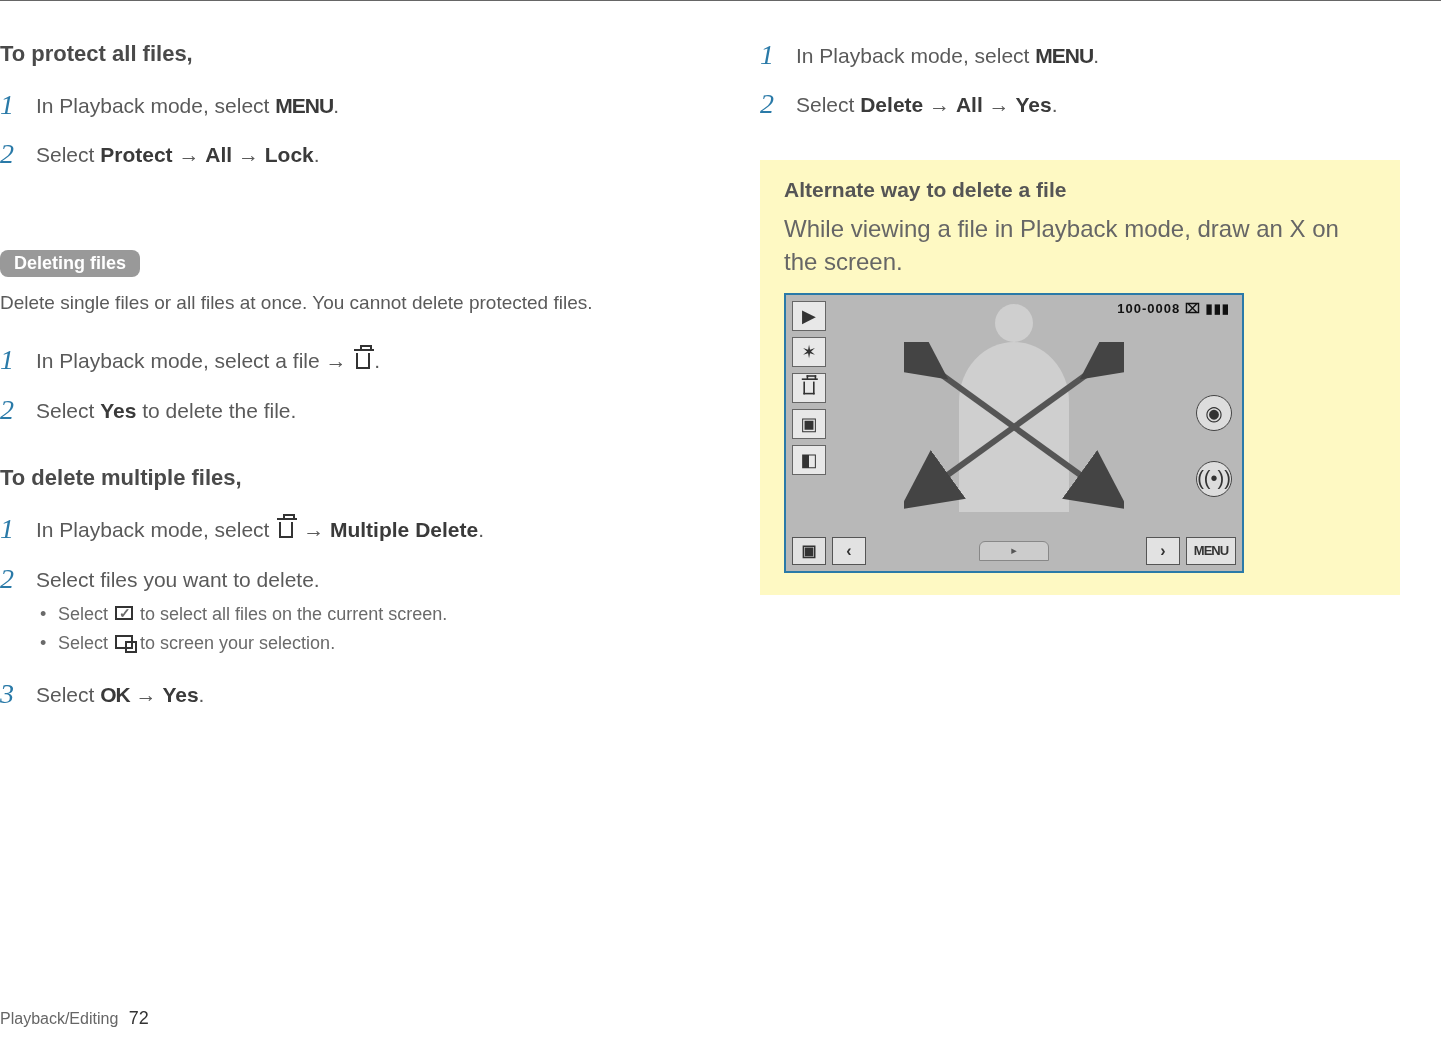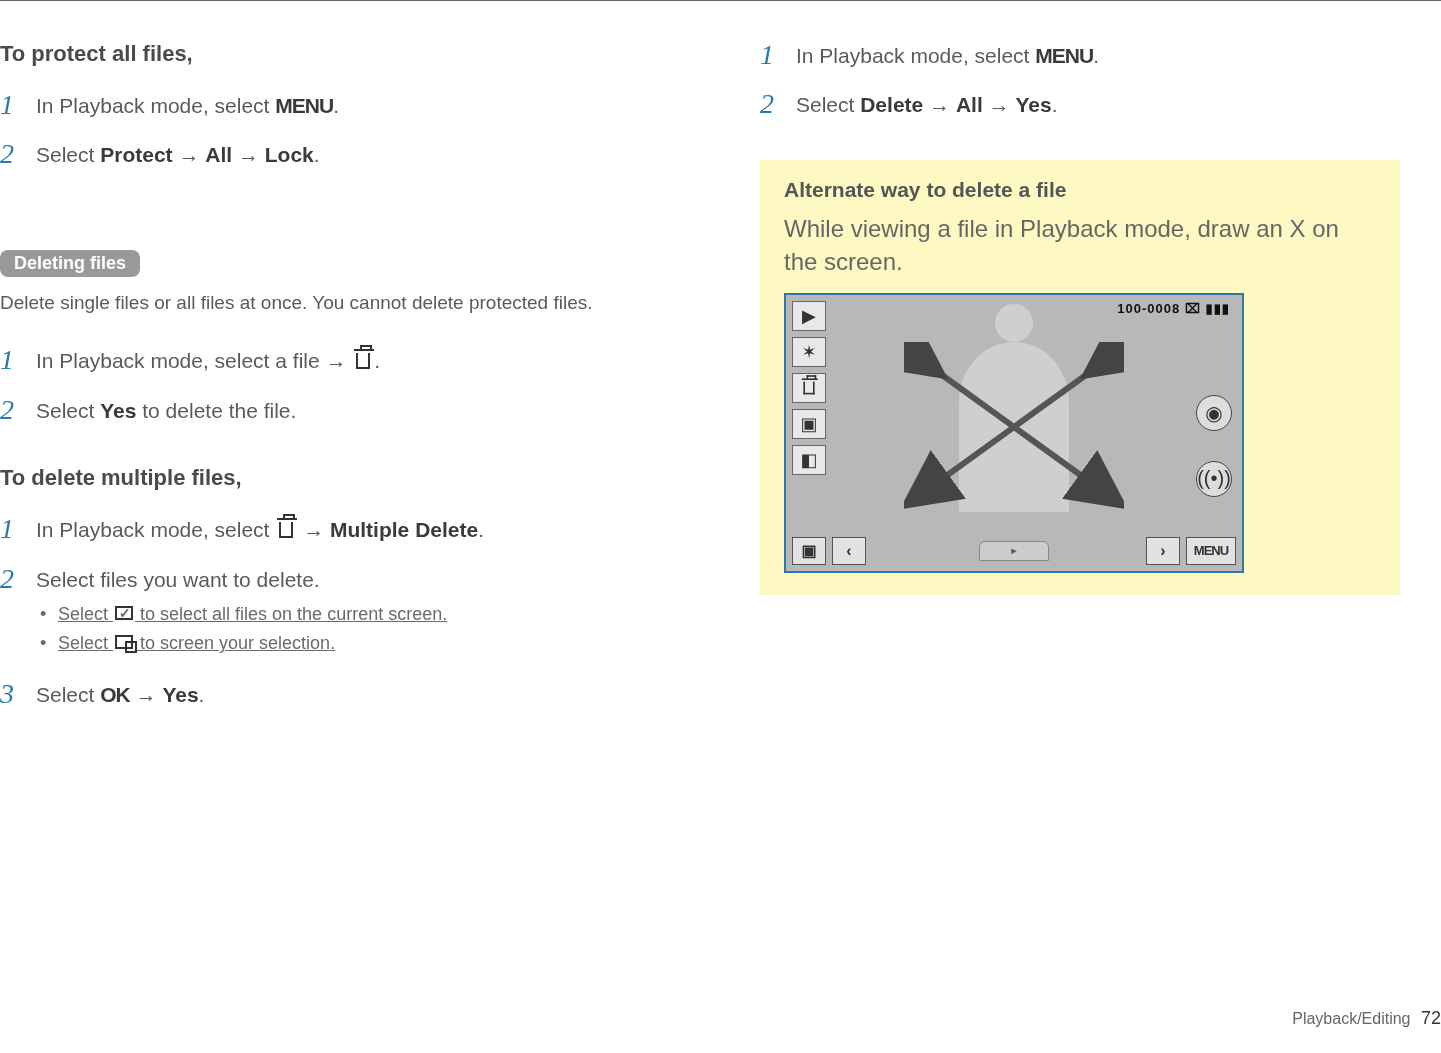--- a/index.html
+++ b/index.html
@@ -70,21 +70,20 @@
     .sub-bullets {
       list-style: none;
       margin-top: 8px;
     }
     .sub-bullets li {
       font-size: 18px;
       color: #6a6a6a;
       margin: 4px 0 4px 4px;
       padding-left: 18px;
       position: relative;
-      text-decoration: underline;
     }
     .sub-bullets li::before {
       content: "•";
       position: absolute;
       left: 0;
       top: 0;
     }
     .info-box {
       background: #fef9c3;
       padding: 18px 24px 22px 24px;
@@ -241,21 +240,21 @@
     }
     .icon-uncheckall::after {
       content: "";
       position: absolute; right: -6px; bottom: -6px; width: 8px; height: 8px; border: 2px solid #333;
     }
 
     .footer {
       position: absolute;
       bottom: 24px;
       left: 0; right: 0;
-      text-align: right;
+      text-align: left;
       font-size: 16px;
       color: #666;
     }
     .footer .pnum { font-size: 18px; color: #333; margin-left: 6px; }
   </style>
 </head>
 <body>
 
 <div class="page">
 

